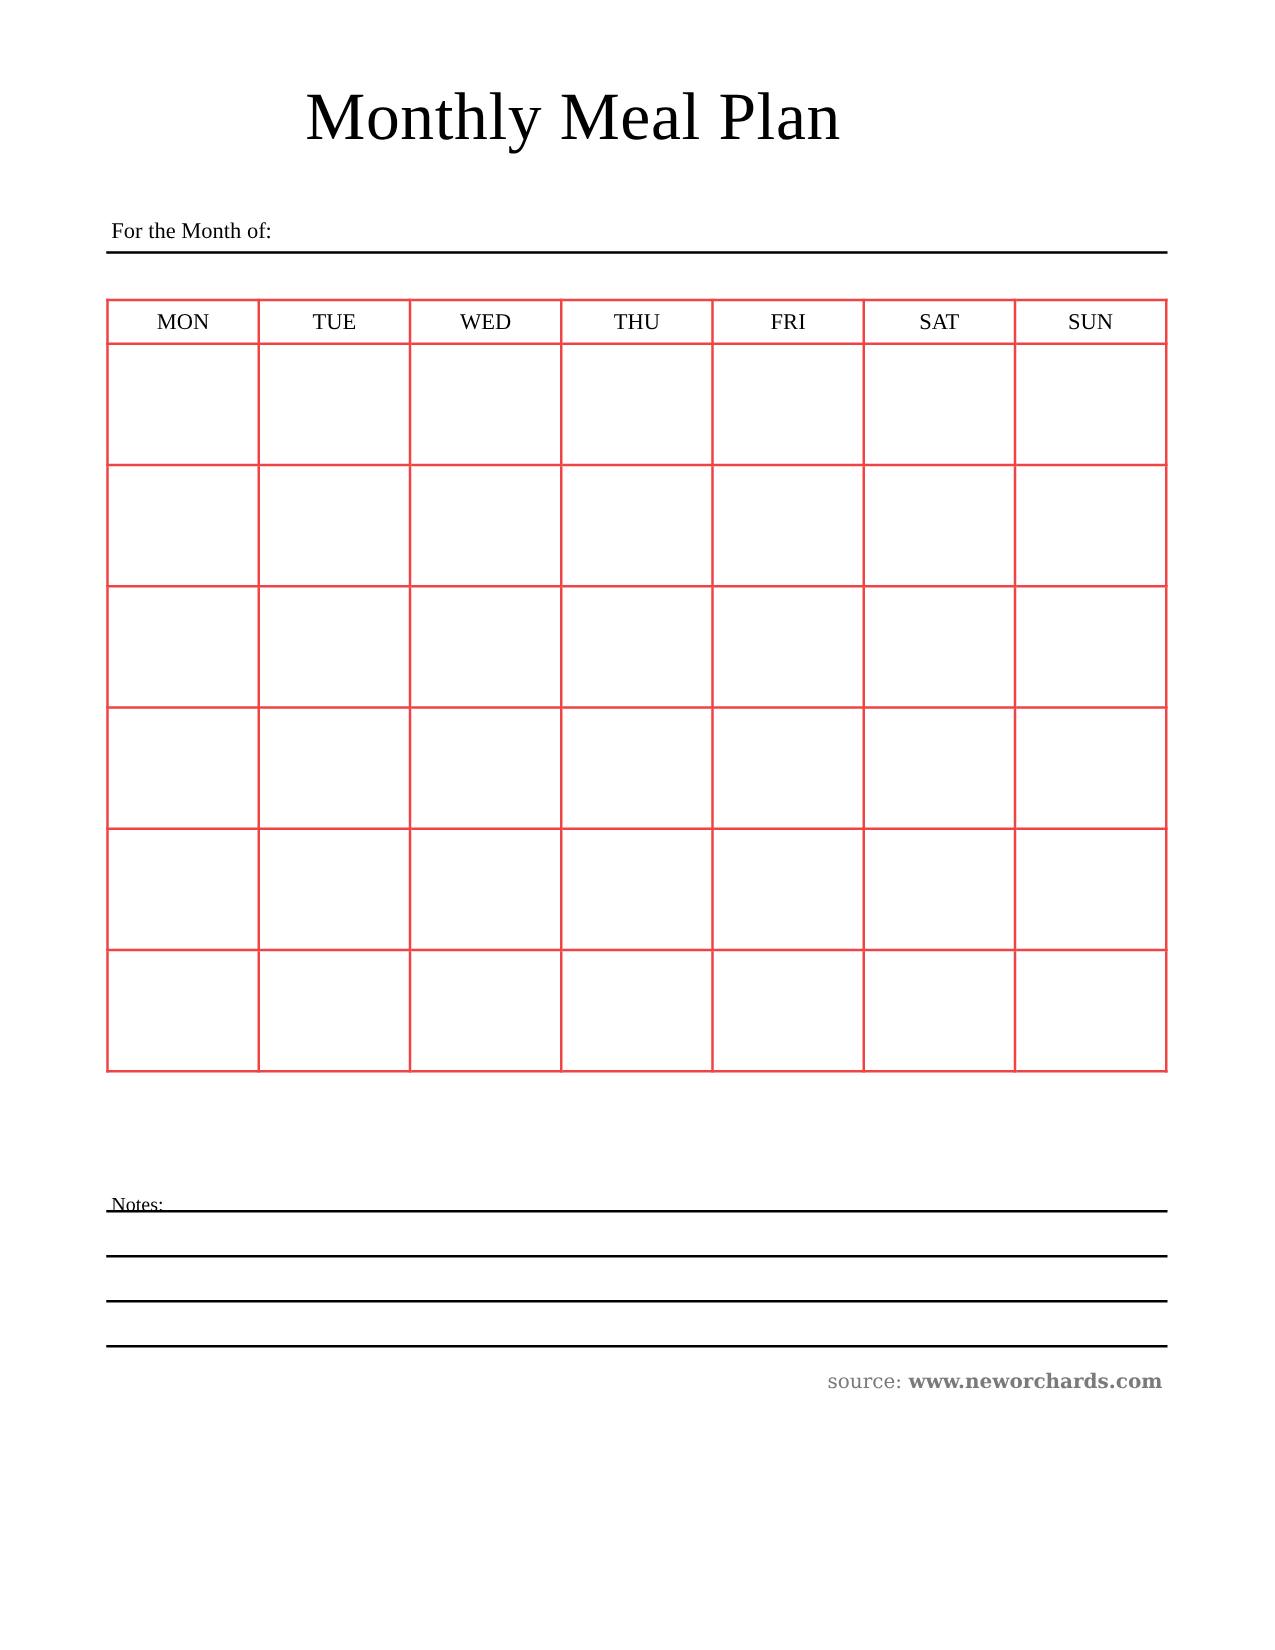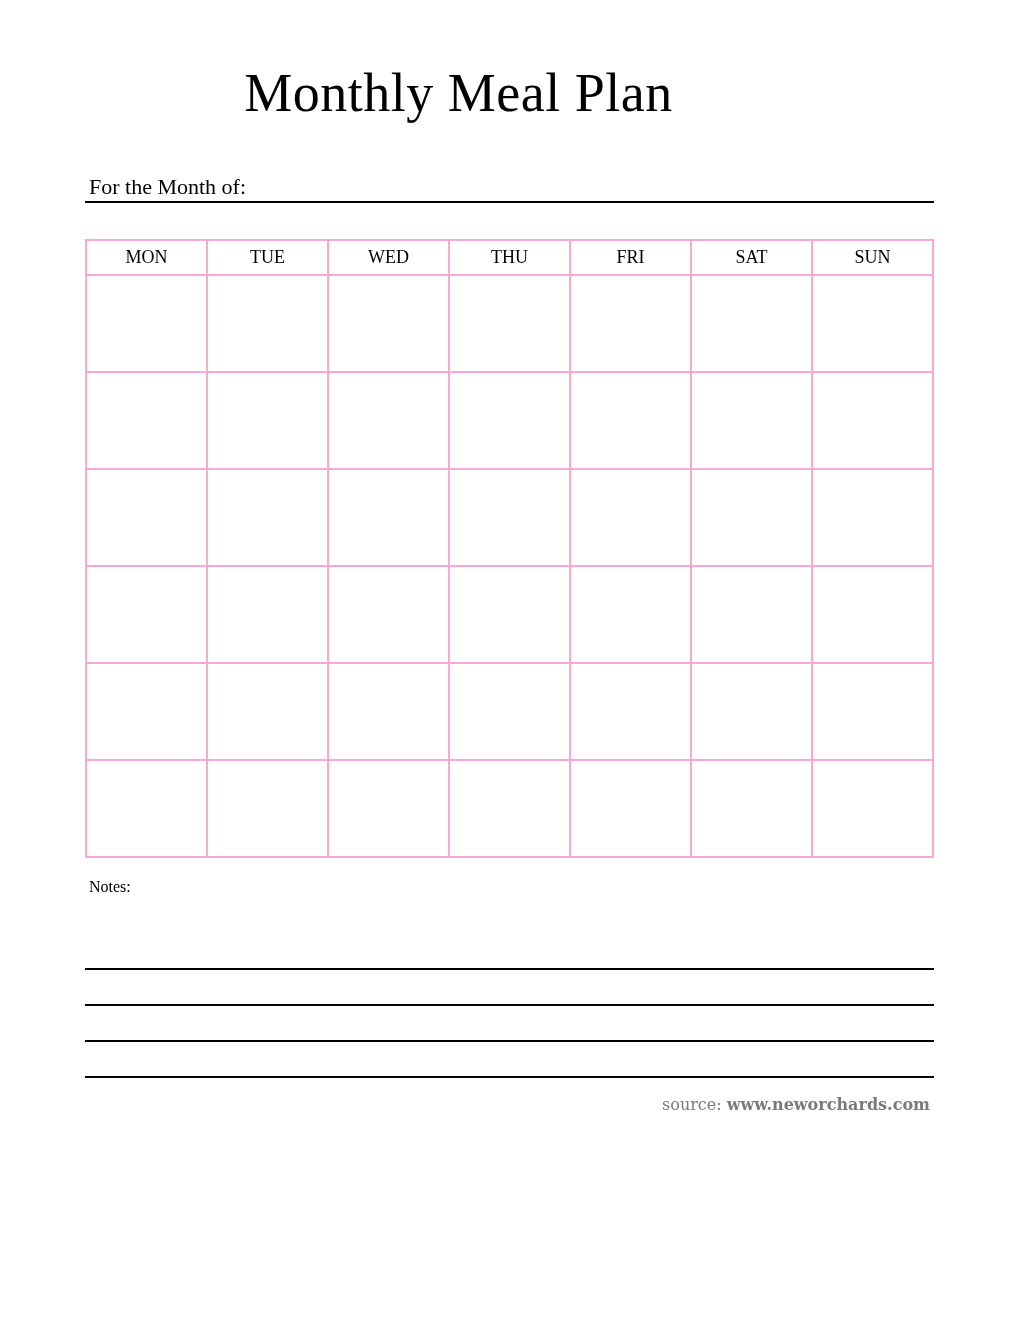--- a/index.html
+++ b/index.html
@@ -1,24 +1,24 @@
 <!DOCTYPE html>
 <html><head>
 <meta charset="utf-8">
 <style>
   html, body { margin:0; padding:0; background:#ffffff; }
   body { width:1020px; height:1320px; position:relative; font-family:"DejaVu Serif", "Liberation Serif", serif; color:#000; }
   .title { position:absolute; top:62px; left:0; width:917px; text-align:center; font-size:54px; font-family:"Liberation Serif","DejaVu Serif",serif; letter-spacing:0.5px; }
-  .month-label { position:absolute; left:89px; top:174px; font-size:22px; font-family:"Liberation Serif",serif; }
+  .month-label { position:absolute; left:89px; top:174px; font-size:18px; font-family:"Liberation Serif",serif; }
   .month-line { position:absolute; left:85px; top:201px; width:849px; height:2px; background:#000; }
   table.grid { position:absolute; left:85px; top:239px; width:849px; border-collapse:collapse; table-layout:fixed; }
-  table.grid th, table.grid td { border:2px solid #f9a8d4; padding:0; }
+  table.grid th, table.grid td { border:2px solid #ef4444; padding:0; }
   table.grid th { height:33px; font-weight:normal; font-size:18px; font-family:"Liberation Serif",serif; text-align:center; }
   table.grid td { height:95px; }
-  .notes-label { position:absolute; left:89px; top:878px; font-size:16px; font-family:"Liberation Serif",serif; }
+  .notes-label { position:absolute; left:89px; top:956px; font-size:16px; font-family:"Liberation Serif",serif; }
   .note-line { position:absolute; left:85px; width:849px; height:2px; background:#000; }
   .source { position:absolute; right:90px; top:1095px; font-size:16px; color:#7a7a7a; font-family:"DejaVu Serif",serif; }
   .source b { font-weight:bold; }
 </style>
 </head>
 <body>
 
 <div class="title">Monthly Meal Plan</div>
 
 <div class="month-label">For the Month of:</div>

